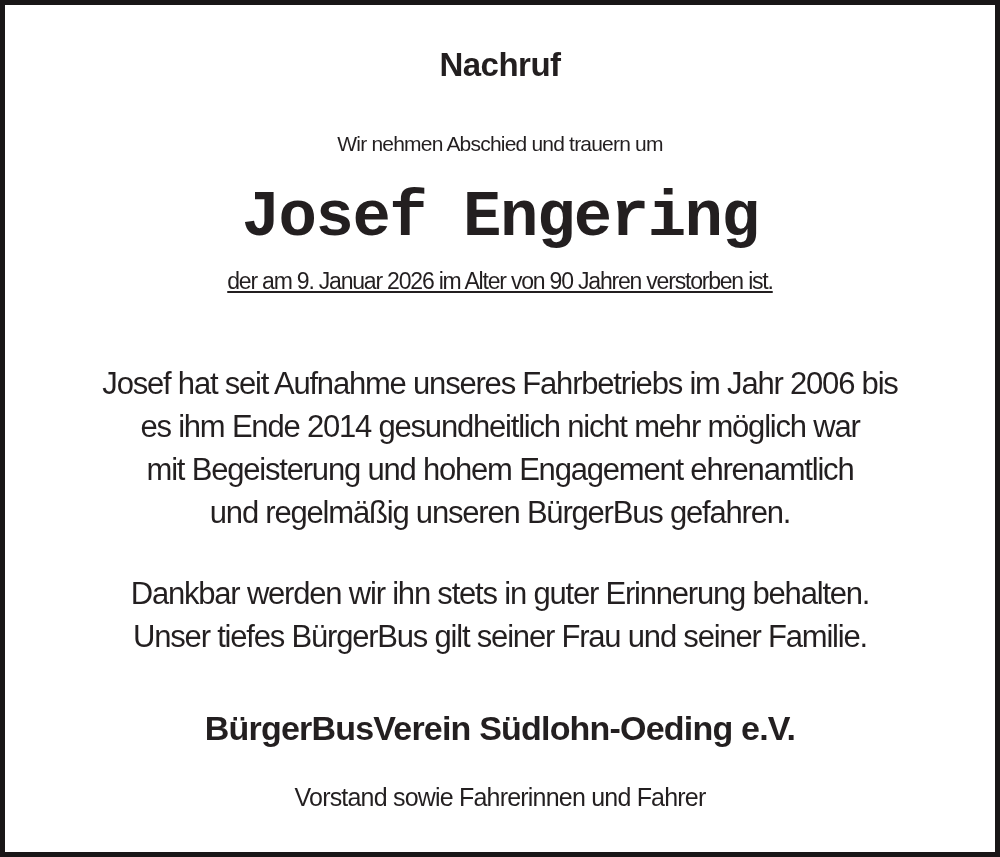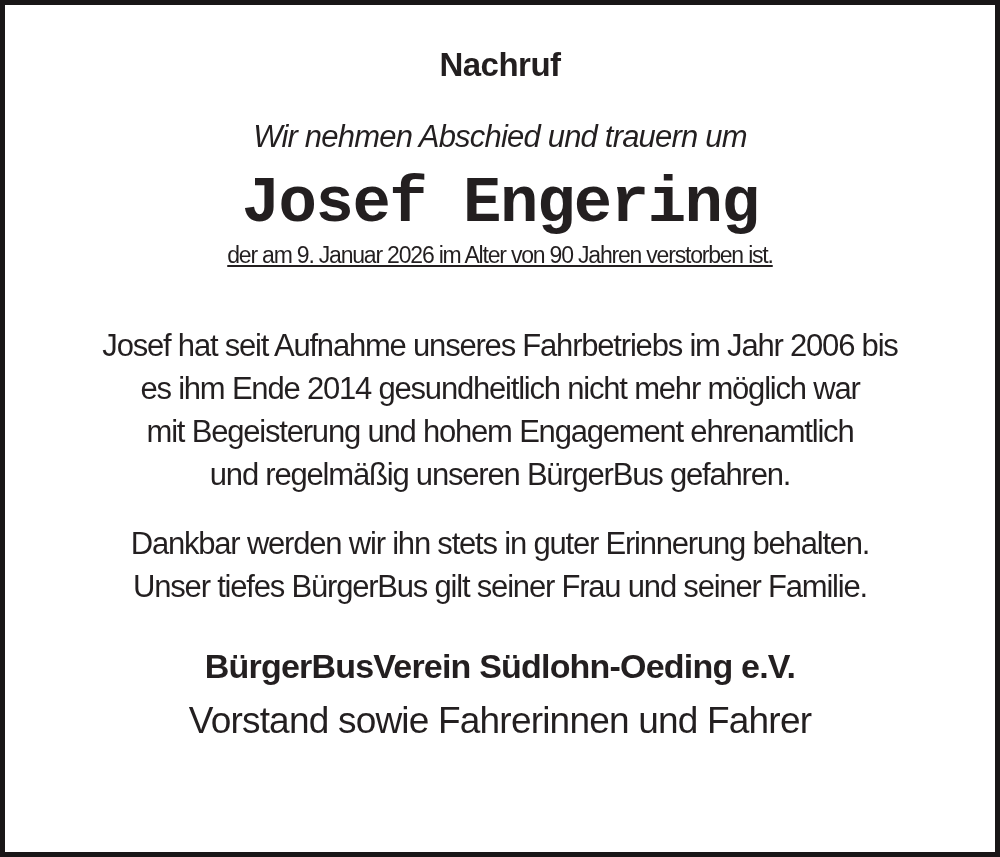--- a/index.html
+++ b/index.html
@@ -18,33 +18,33 @@
     box-sizing: border-box;
     width: 1000px;
     height: 857px;
     border: 5px solid #191617;
     background: #ffffff;
     display: flex;
     flex-direction: column;
     align-items: center;
     text-align: center;
     padding-top: 43px;
+    gap: 12px;
   }
   .title {
     font-size: 33px;
     font-weight: bold;
     letter-spacing: -0.5px;
     line-height: 1;
   }
   .intro {
     margin-top: 40px;
-    font-size: 31px;
+    font-size: 21px;
     letter-spacing: -0.8px;
     line-height: 1;
-    font-style: italic;
   }
   .name {
     margin-top: 16px;
     font-size: 64px;
     font-weight: bold;
     letter-spacing: -1.5px;
     line-height: 1.15;
     font-family: Liberation Mono, monospace;
   }
   .death-line {
@@ -67,22 +67,22 @@
   }
   .signature {
     margin-top: 41px;
     font-size: 34px;
     font-weight: bold;
     letter-spacing: -0.8px;
     line-height: 1;
     text-align: center;
   }
   .signature-sub {
-    margin-top: 14px;
-    font-size: 37px;
+    margin-top: 24px;
+    font-size: 25px;
     letter-spacing: -0.8px;
     line-height: 1.3;
   }
 </style>
 </head>
 <body>
 
 <div class="notice">
   <div class="title">Nachruf</div>
 

